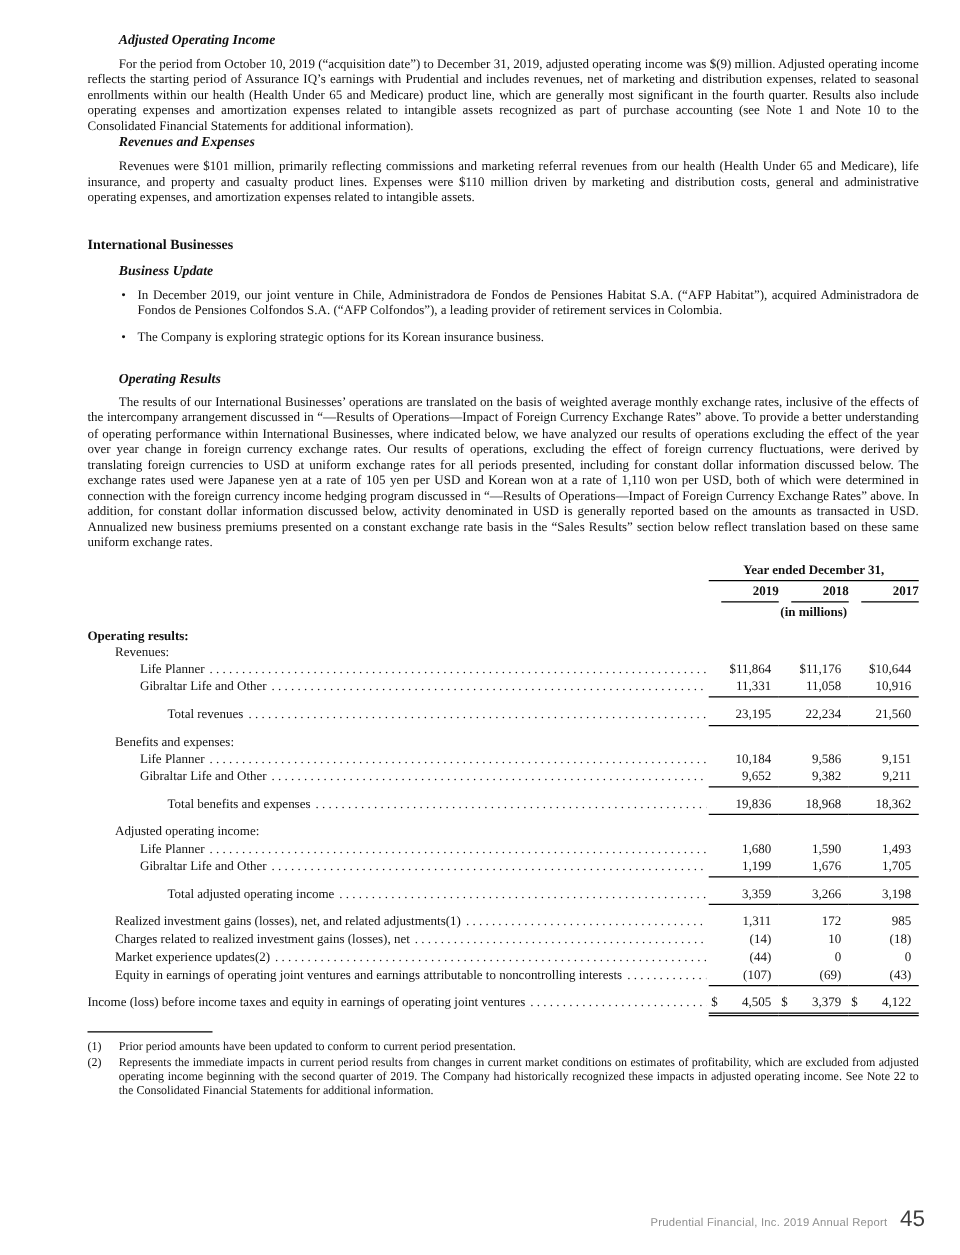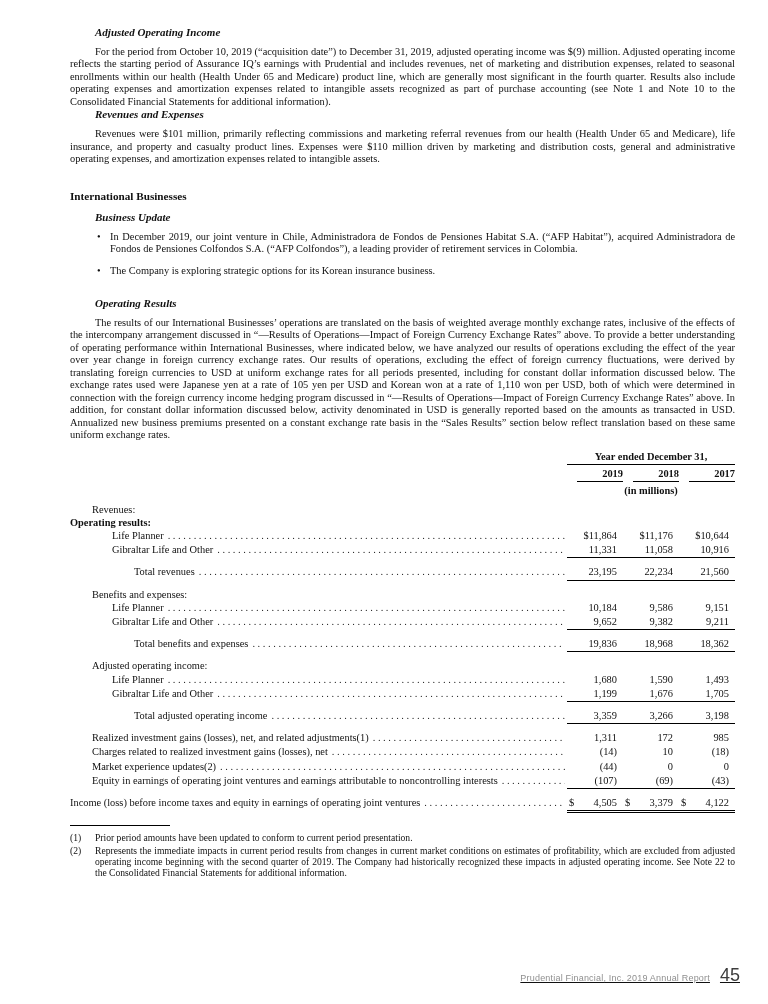--- a/index.html
+++ b/index.html
@@ -42,21 +42,21 @@
   .tval { display:inline-block; width:56px; text-align:right; padding:0 6px 1px 2px; }
   .tval.split { display:inline-flex; justify-content:space-between; }
   .tval.u1 { border-bottom:1px solid #000; }
   .tval.u2 { border-bottom:3px double #000; }
 
   .fn-rule { width:100px; border-top:1px solid #000; margin:12px 0 6px 0; }
   .fn { display:flex; font-size:9.6px; line-height:11.4px; margin-bottom:1px; }
   .fn-marker { width:25px; flex-shrink:0; }
   .fn-text { flex:1; text-align:justify; }
 
-  .footer { position:absolute; right:28px; bottom:18px; display:flex; align-items:baseline; gap:10px; font-family:"Liberation Sans", sans-serif;text-decoration:underline; }
+  .footer { position:absolute; right:28px; bottom:18px; display:flex; align-items:baseline; gap:10px; font-family:"Liberation Sans", sans-serif; }
   .footer-text { font-size:9px; color:#8f8f8f; letter-spacing:0.2px; }
   .footer-page { font-size:18px; color:#3d3d3d; }
 </style>
 </head>
 <body>
 
 <div class="page">
   <div class="content">
 
     <h3 class="h-italic">Adjusted Operating Income</h3>
@@ -86,25 +86,25 @@
       <div class="thead">
         <div class="thead-span">Year ended December 31,</div>
         <div class="thead-years">
           <span class="ycell"><span class="yr">2019</span></span>
           <span class="ycell"><span class="yr">2018</span></span>
           <span class="ycell"><span class="yr">2017</span></span>
         </div>
         <div class="thead-units">(in millions)</div>
       </div>
       <div class="tbody">
-          <div class="trow">
-            <span class="tlabel" style="padding-left: 22px;">Revenues:</span>
-          </div>
           <div class="trow tbold">
             <span class="tlabel" style="padding-left: 0px;">Operating results:</span>
+          </div>
+          <div class="trow">
+            <span class="tlabel" style="padding-left: 22px;">Revenues:</span>
           </div>
           <div class="trow">
             <span class="tlabel" style="padding-left: 42px;">Life Planner</span>
             <span class="leader"></span>
             <span class="tvals">
               <span class="tval">$11,864</span>
               <span class="tval">$11,176</span>
               <span class="tval">$10,644</span>
             </span>
           </div>

